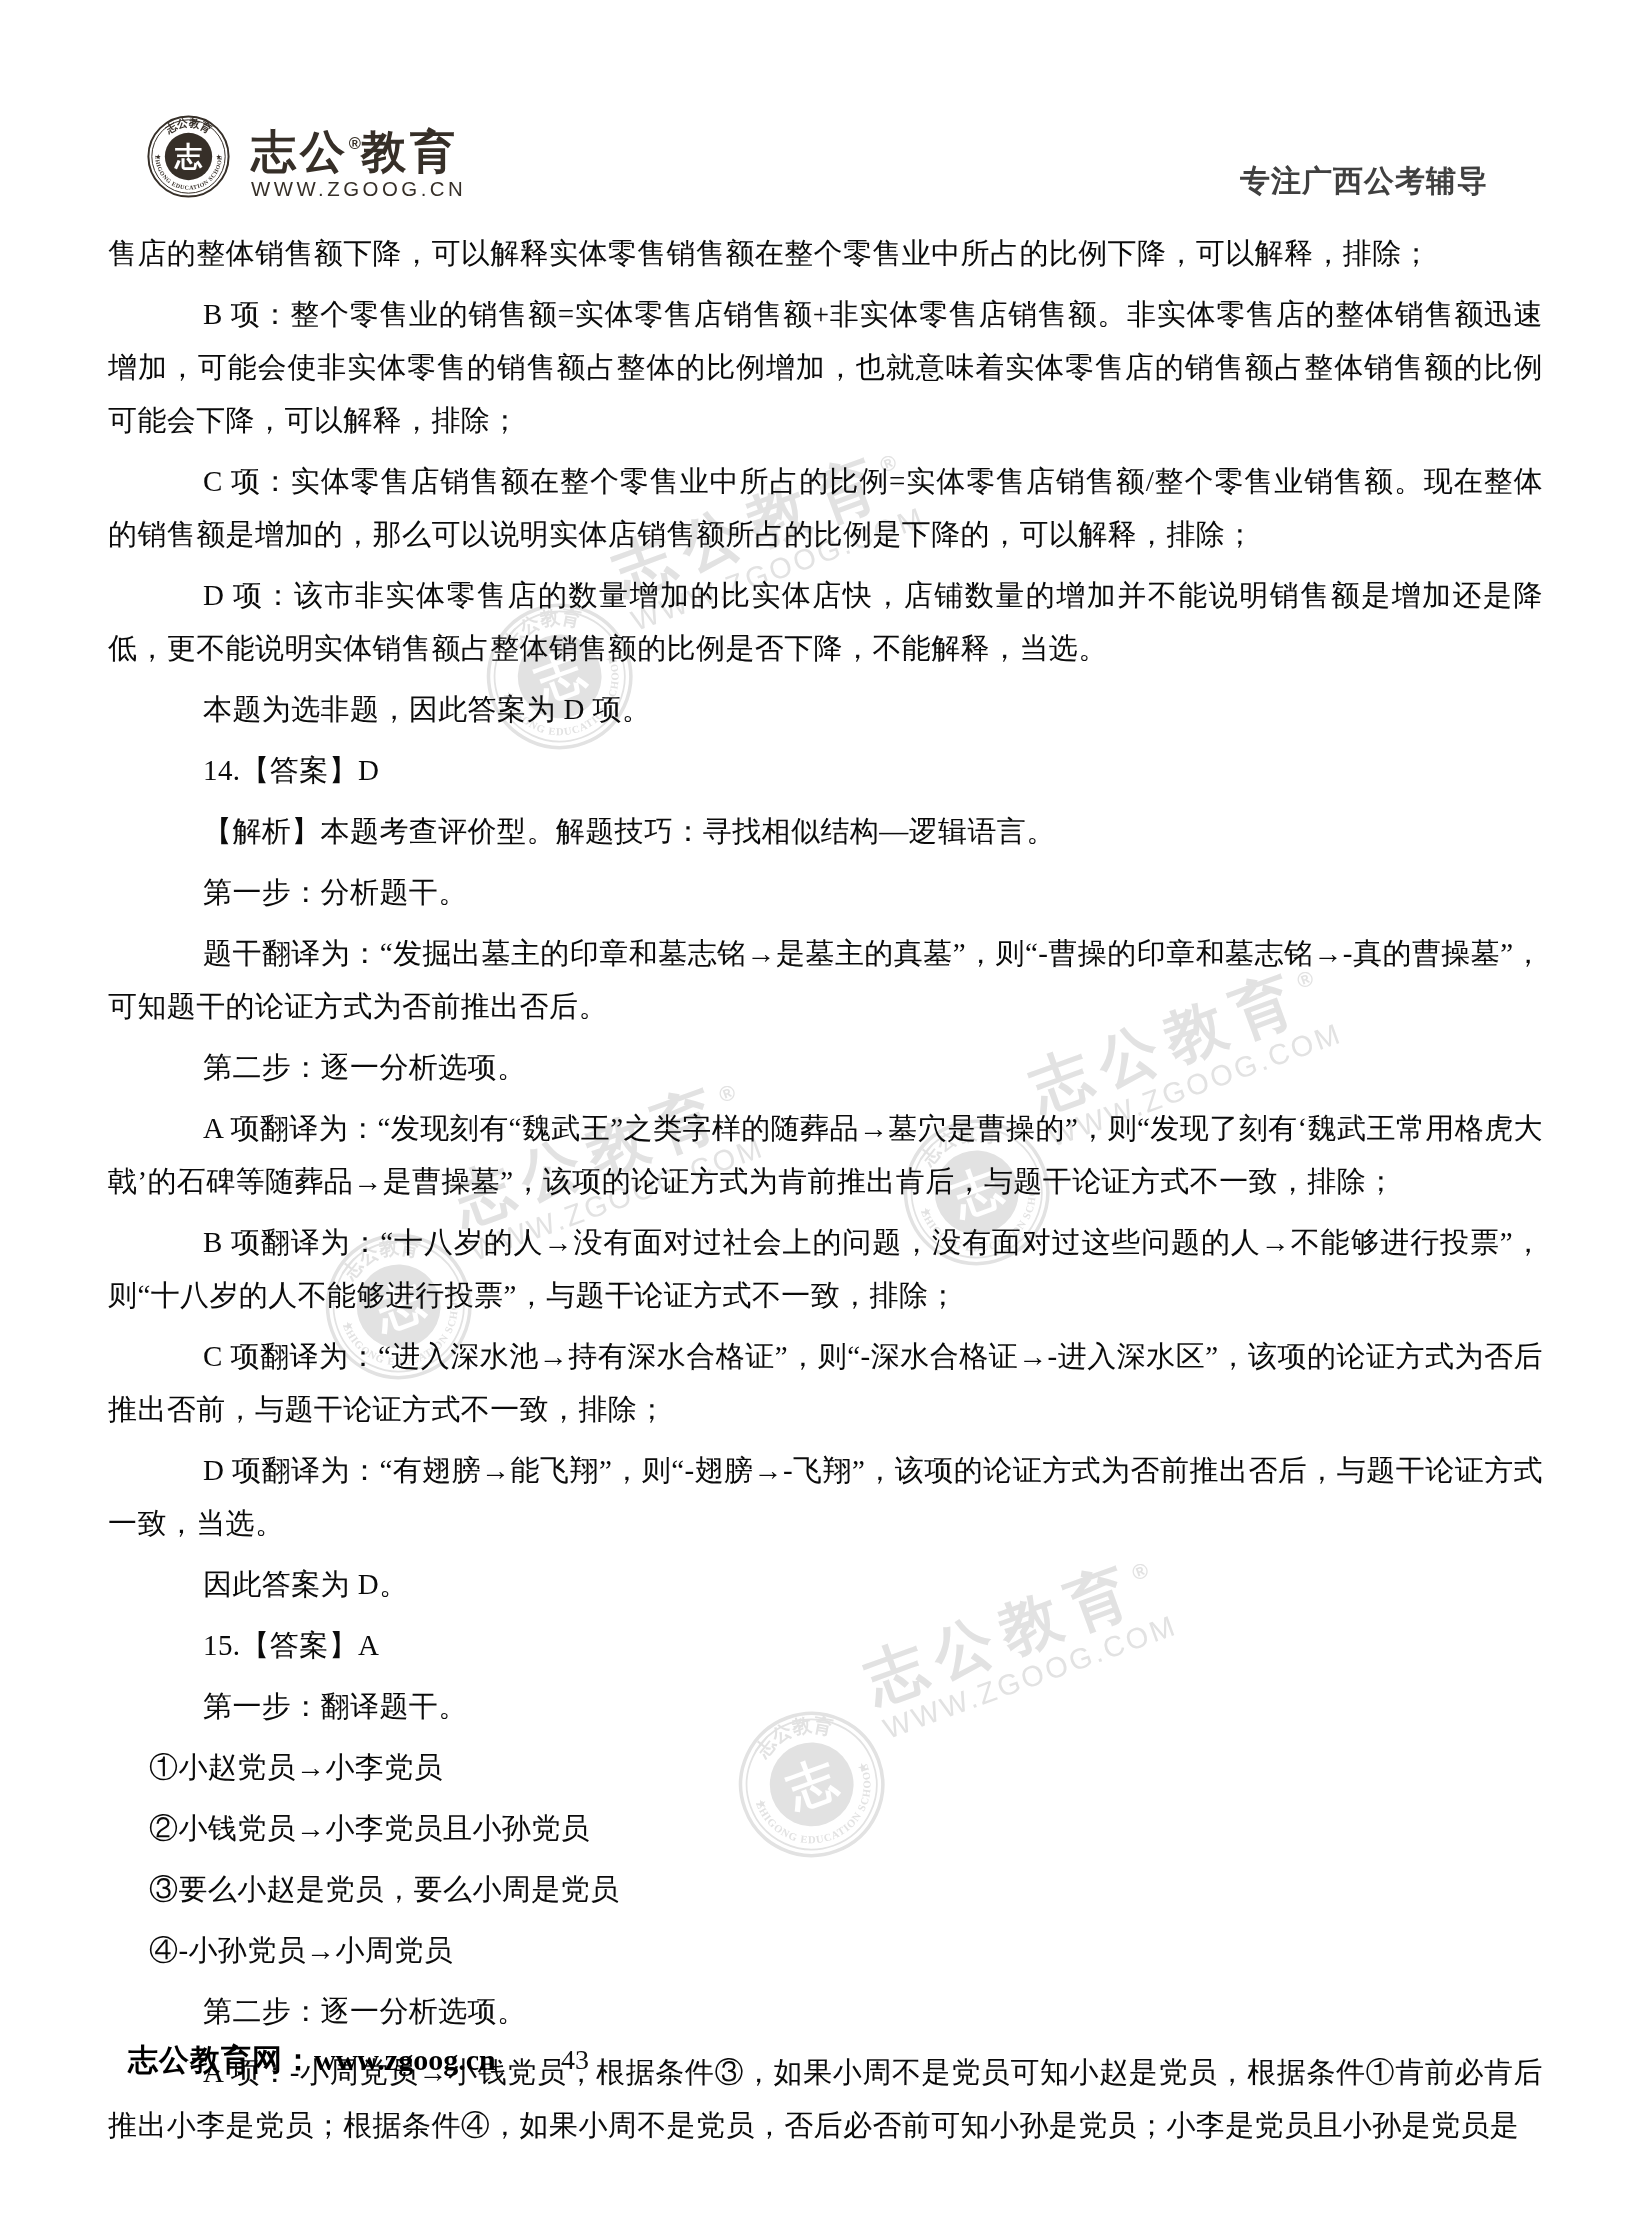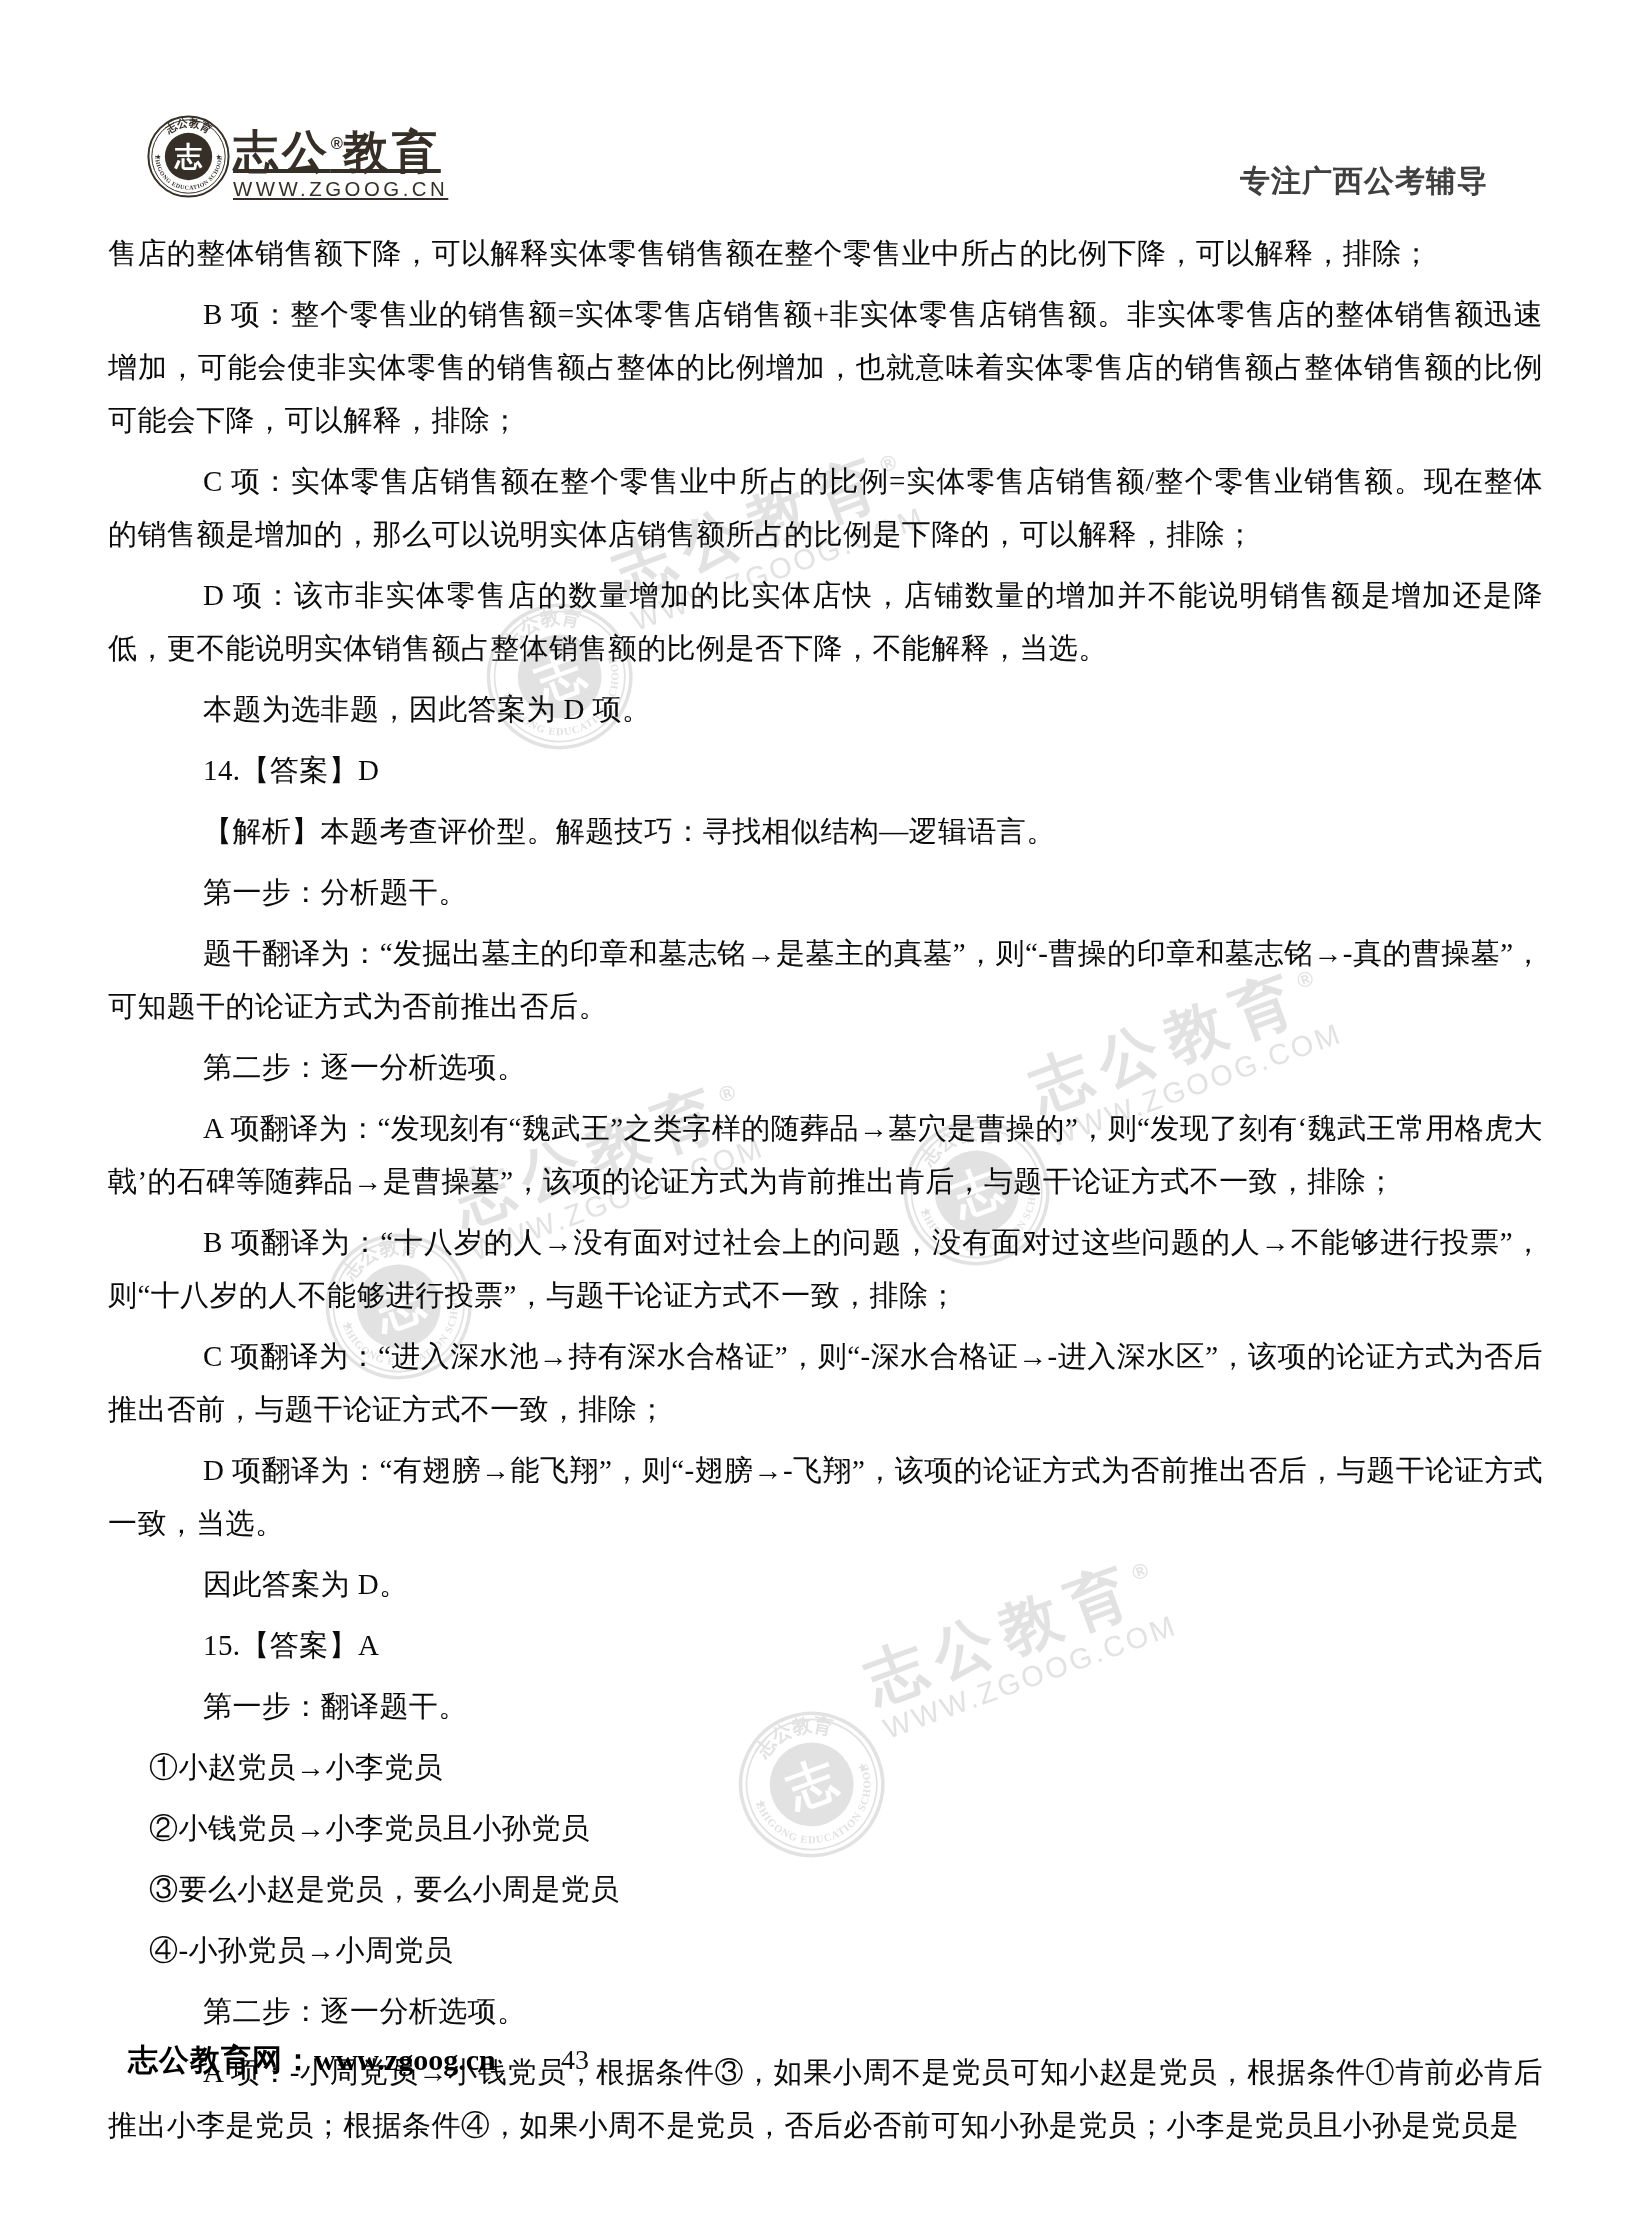--- a/index.html
+++ b/index.html
@@ -6,21 +6,21 @@
   .page {
     position:relative; width:1651px; height:2223px; background:#ffffff;
     margin:0 auto; overflow:hidden;
     font-family:"Liberation Serif","DejaVu Serif",serif; color:#0b0b0b;
   }
 
   
   .logo { position:absolute; left:147px; top:113px; display:flex; align-items:flex-start; color:#362f28; z-index:3; }
   .seal { display:block; }
   .seal-header { width:83px; height:83px; margin-top:1.9px; }
-  .brandcol { margin-left:3px; margin-top:5.8px;text-decoration:underline; }
+  .brandcol { margin-left:21px; margin-top:5.8px; }
   .brandname {
     font-family:"Liberation Sans","DejaVu Sans",sans-serif; font-weight:bold;
     font-size:45px; line-height:49px; letter-spacing:3.9px; color:#362f28; white-space:nowrap;
   }
   .brandname sup { font-size:16.5px; letter-spacing:0; vertical-align:17.5px; }
   .branddomain {
     font-family:"Liberation Sans","DejaVu Sans",sans-serif; font-size:20.4px;
     letter-spacing:3.5px; color:#362f28; margin-top:2.9px; white-space:nowrap;
   }
   .tagline {

